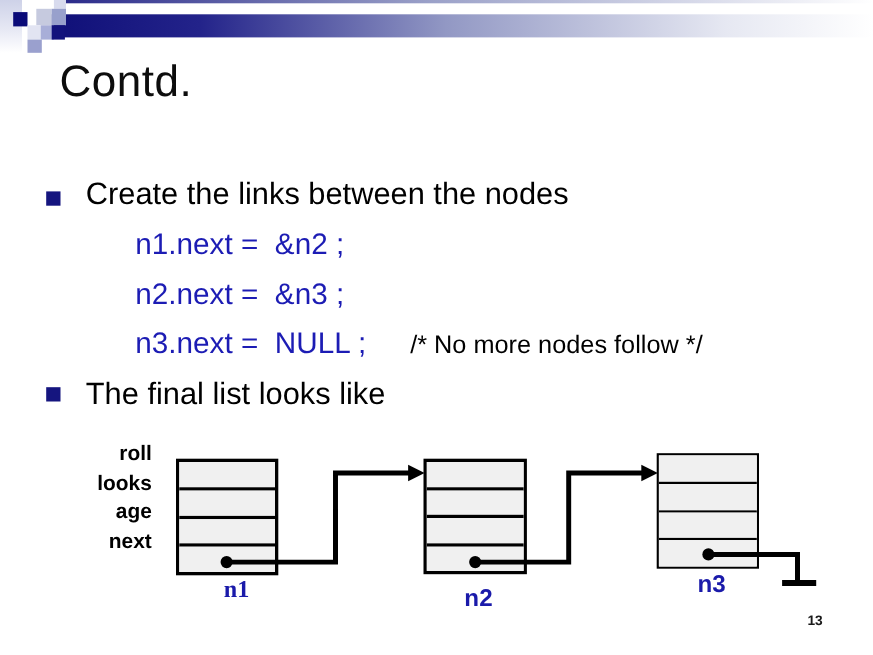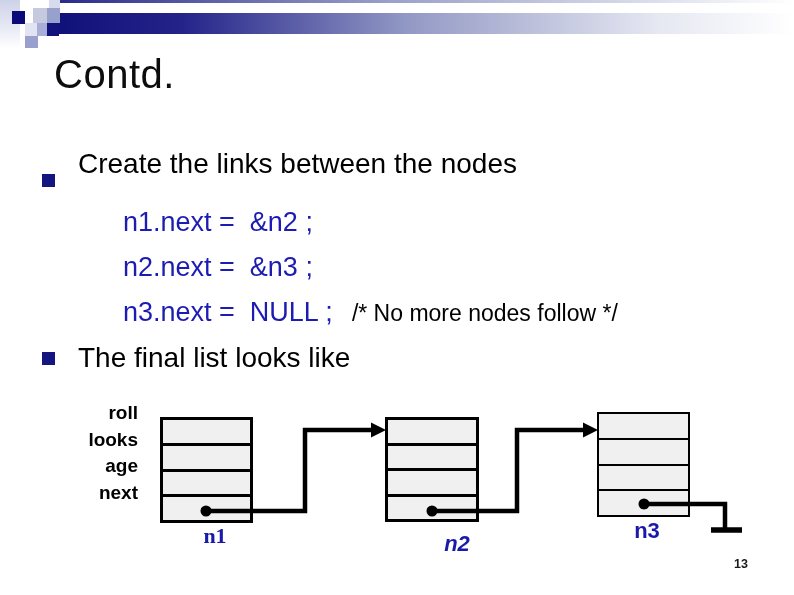--- a/index.html
+++ b/index.html
@@ -24,44 +24,44 @@
   .sq7 { left:25px; top:36px; width:13px; height:12px; background:#9aa0ce; }
   .sq8 { left:47px; top:23px; width:12px; height:13px; background:#12127c; }
 
   
   .title { position:absolute; left:54px; top:52px; margin:0;
     font-size:40px; font-weight:400; color:#0d0d0d; letter-spacing:0.5px; }
   .bullet-square { position:absolute; width:13px; height:13px; background:#15157f; }
   .bsq1 { left:42px; top:174px; }
   .bsq2 { left:42px; top:352px; }
   .btext { position:absolute; left:78px; font-size:28px; color:#000; white-space:pre; }
-  .bt1 { top:148px; }
+  .bt1 { top:160px; }
   .bt2 { top:342px; }
   .code { position:absolute; left:123px; font-size:27px; color:#1c1cb4; white-space:pre; }
   .cl1 { top:207px; }
   .cl2 { top:252px; }
   .cl3 { top:297px; }
-  .comment { font-size:23px; color:#000; margin-left:19px; white-space:pre; }
+  .comment { font-size:23px; color:#000; margin-left:40px; white-space:pre; }
 
   
   .fields { position:absolute; left:75px; top:400px; width:63px; }
   .field { height:26.5px; display:flex; align-items:center; justify-content:flex-end;
     font-size:19px; font-weight:bold; color:#000; }
   .node { position:absolute; border:3px solid #000; display:flex; flex-direction:column;
     box-sizing:border-box; background:#fff; }
   .node .row { flex:1; background:#f0f0f0; border-bottom:3px solid #000; }
   .node .row:last-child { border-bottom:none; }
   .node1 { left:160px; top:417px; width:93px; height:106px; }
   .node2 { left:385px; top:417px; width:94px; height:105px; }
   .node3 { left:597px; top:412px; width:93px; height:105px; border-width:2.5px; }
   .node3 .row { border-bottom-width:2px; }
   .nlabel { position:absolute; width:44px; text-align:center;
     font-size:22px; font-weight:bold; color:#1a1aaa; }
   .nl1 { left:193px; top:523px;font-family:Liberation Serif, serif; }
-  .nl2 { left:435px; top:531px;font-style:italic; }
+  .nl2 { left:413px; top:531px; }
   .nl3 { left:625px; top:518px; }
   .arrows { position:absolute; left:0; top:0; width:794px; height:595px; pointer-events:none; }
   .pagenum { position:absolute; left:729px; top:557px; width:24px; text-align:center;
     font-size:12.5px; font-weight:bold; color:#1a1a1a; }
 </style>
 </head>
 <body>
 
 <div>
 

